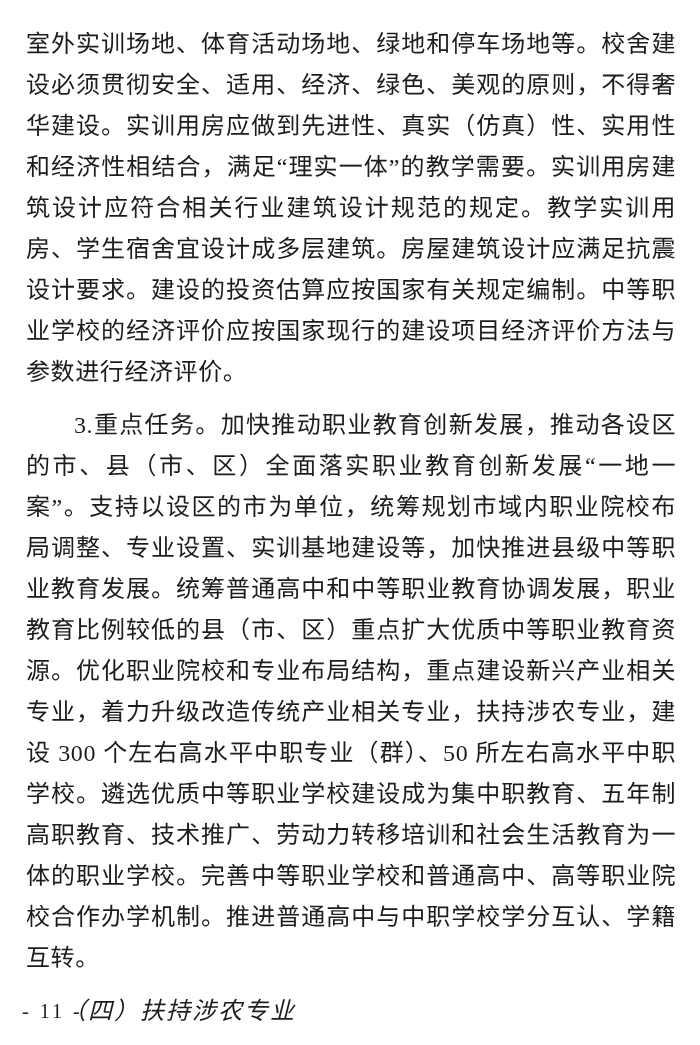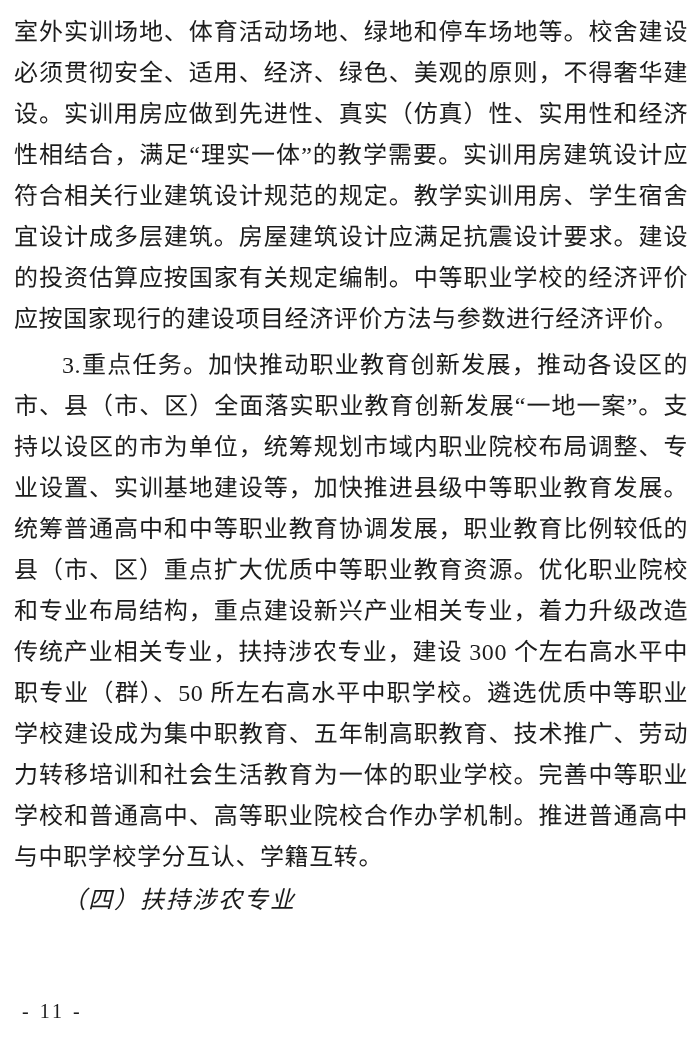--- a/index.html
+++ b/index.html
@@ -16,21 +16,21 @@
     font-family: "Liberation Serif", "DejaVu Serif", serif;
     color: #1c1c1c;
   }
   .content {
     position: absolute;
     top: 12px;
     left: 14px;
     right: 12px;
   }
   .para {
-    margin: 0;
+    margin: 12px;
     font-size: 24px;
     line-height: 41px;
     letter-spacing: 0.6px;
     text-align: justify;
     text-justify: inter-ideograph;
   }
   .para.first {
     text-indent: 0;
   }
   .para.indented {

